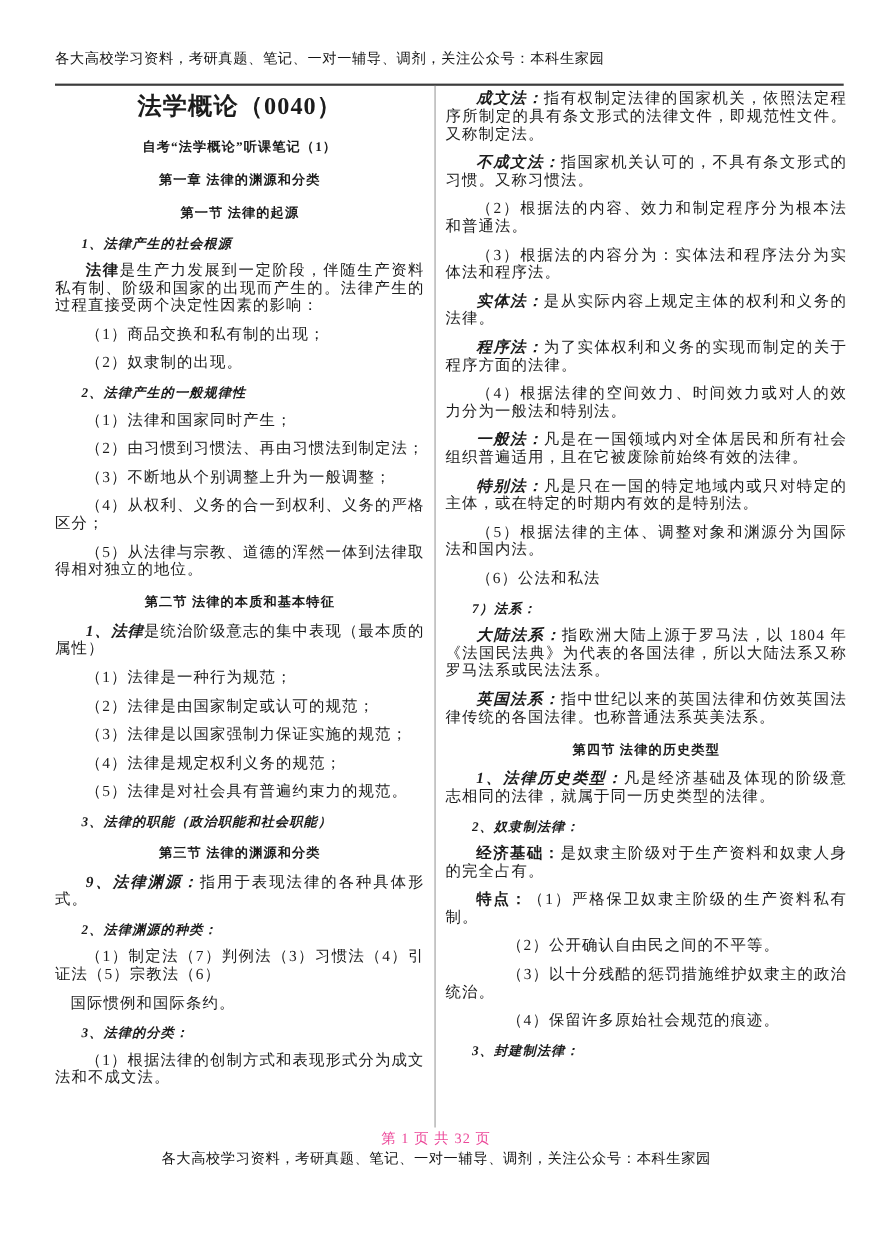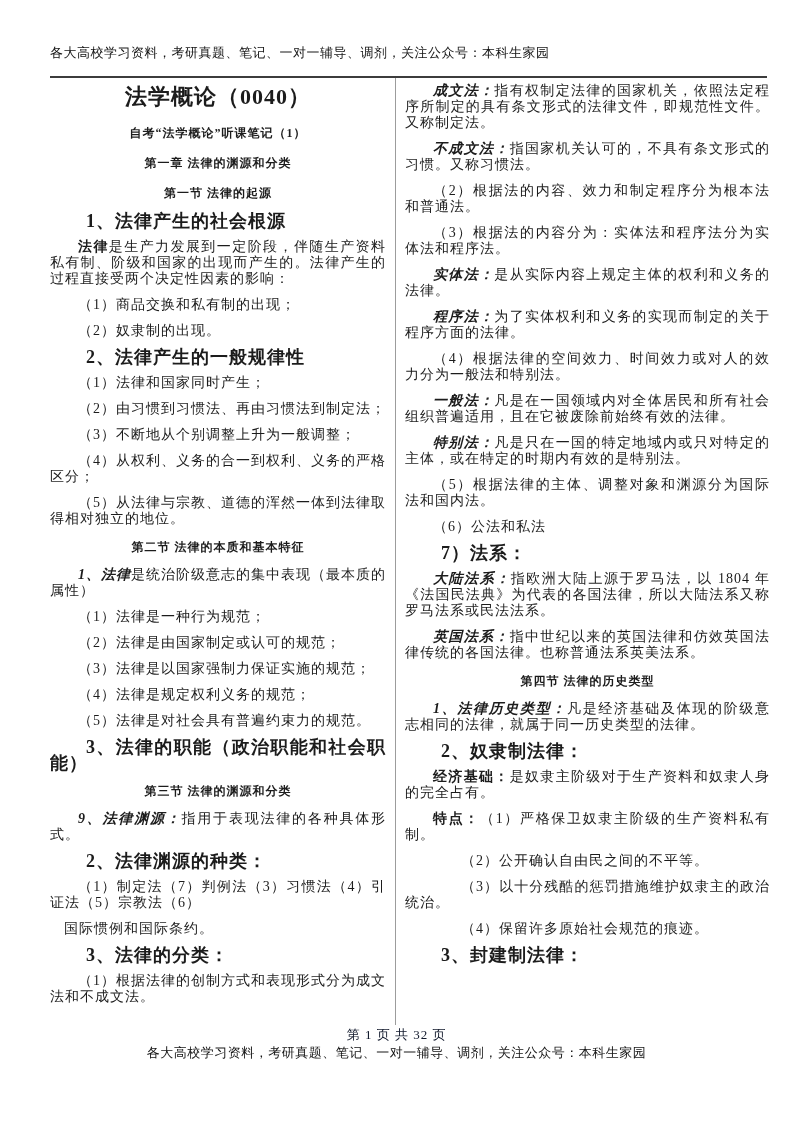--- a/index.html
+++ b/index.html
@@ -67,38 +67,39 @@
   }
   .t-center {
     text-align: center;
     font-weight: bold;
     font-size: 12px;
     line-height: 20px;
     letter-spacing: 1px;
   }
   .t-h {
     font-weight: bold;
-    font-size: 18px;
+    font-style: italic;
+    font-size: 12px;
     text-indent: 2em;
   }
   .t-body  { text-indent: 2em; }
   .t-body1 { text-indent: 1em; }
   .t-deep  { text-indent: 4em; }
   .lead    { font-weight: bold; }
   .lead.it { font-style: italic; }
 
   .ftr-page {
     position: absolute;
     top: 1026px;
     left: 0;
     width: 100%;
     text-align: center;
     font-size: 13px;
     letter-spacing: 1px;
-    color: #0f172a;
+    color: #ec4899;
   }
   .ftr-note {
     position: absolute;
     top: 1044px;
     left: 0;
     width: 100%;
     text-align: center;
     font-size: 13px;
     letter-spacing: 0.5px;
     color: #141414;

